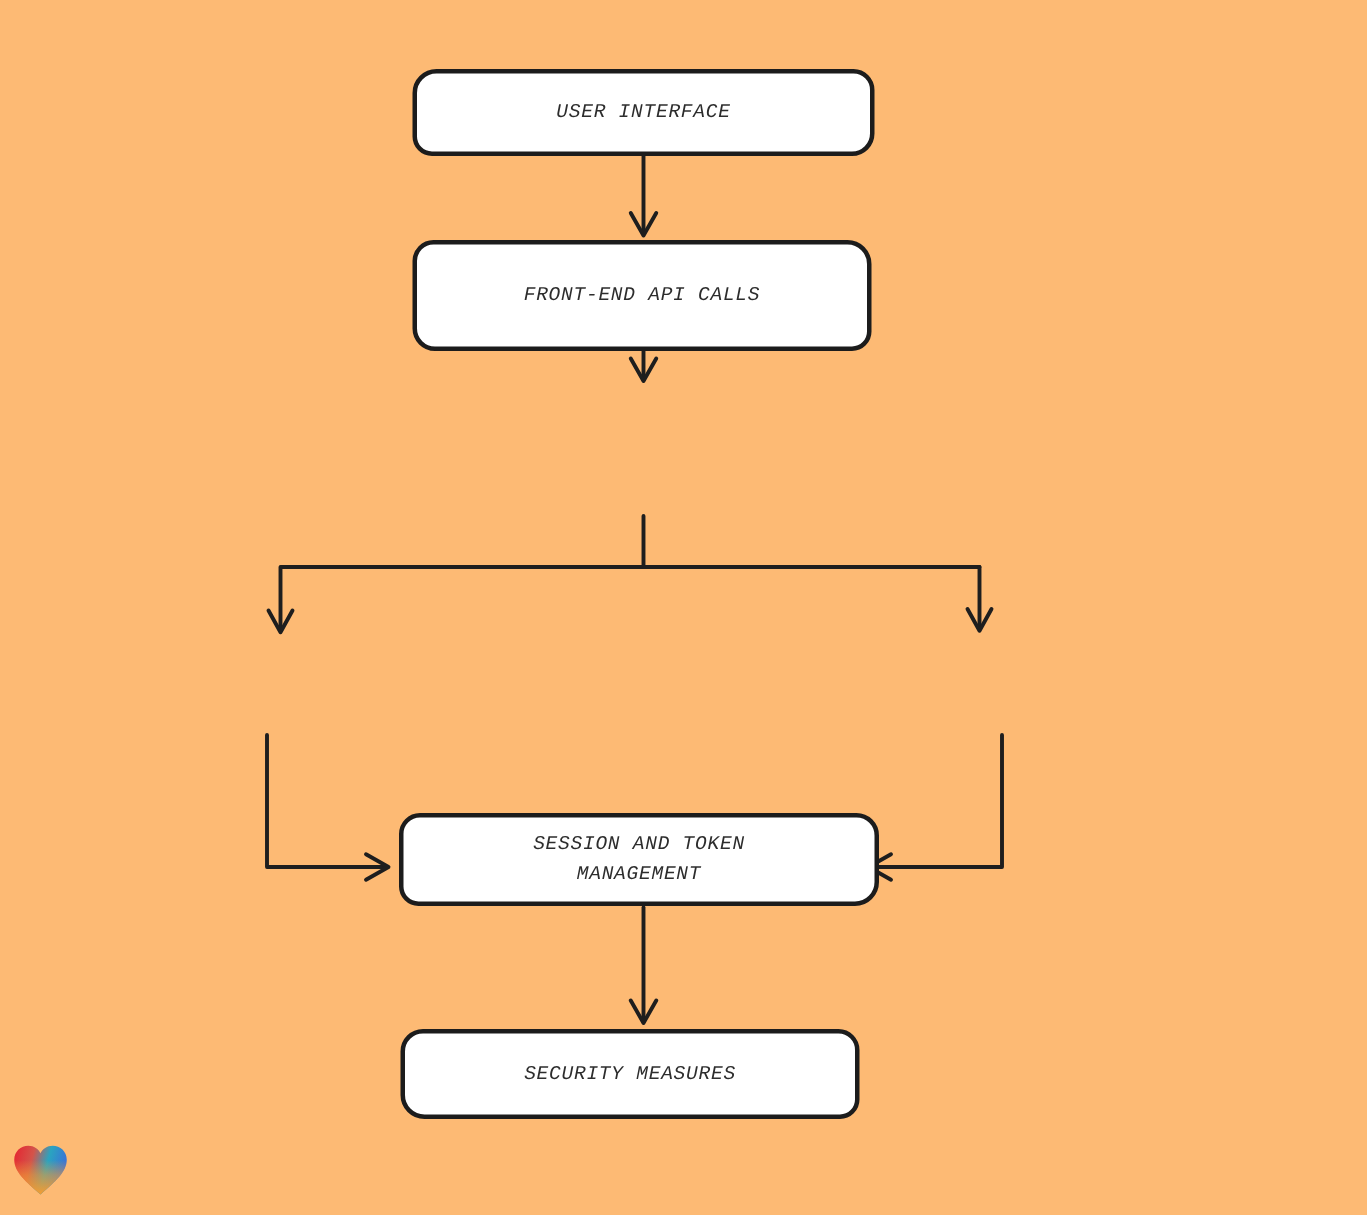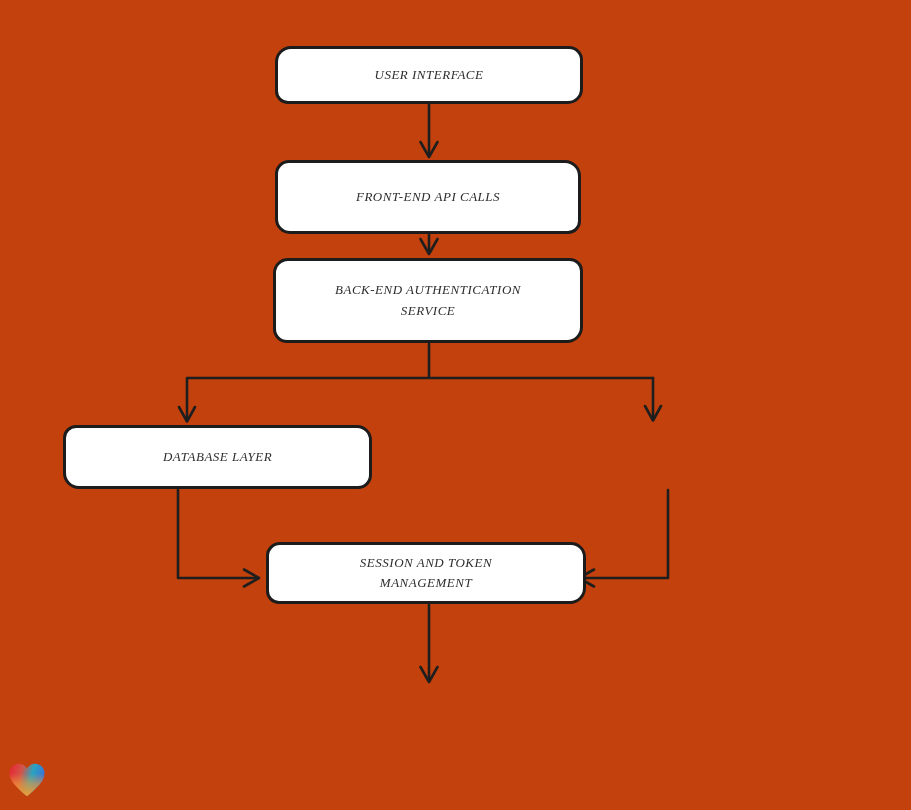--- a/index.html
+++ b/index.html
@@ -1,21 +1,21 @@
 <!DOCTYPE html>
 <html><head>
 <meta charset="utf-8">
 <style>
   html,body{margin:0;padding:0;background:#ffffff;}
   .screen{
     position:relative;
     width:911px;height:810px;
-    background:#c2410c;
+    background:#fdba74;
     overflow:hidden;
-    font-family:Liberation Serif, serif;
+    font-family:Liberation Mono, monospace;
   }
   .connector-layer{
     position:absolute;left:0;top:0;width:911px;height:810px;
   }
   .connector-layer path{
     fill:none;stroke:#1e1e1e;stroke-width:2.6;
     stroke-linecap:round;stroke-linejoin:round;
   }
   .node{
     position:absolute;
@@ -85,33 +85,30 @@
   </svg>
 
   <div class="node n-user-interface">
     <span class="label">USER INTERFACE</span>
   </div>
 
   <div class="node n-frontend-api">
     <span class="label">FRONT-END API CALLS</span>
   </div>
 
-  <div class="node n-backend-auth">
-    <span class="label">BACK-END AUTHENTICATION SERVICE</span>
-  </div>
 
-  <div class="node n-database-layer">
-    <span class="label">DATABASE LAYER</span>
-  </div>
 
 
   <div class="node n-session-token">
     <span class="label">SESSION AND TOKEN MANAGEMENT</span>
   </div>
 
+  <div class="node n-security">
+    <span class="label">SECURITY MEASURES</span>
+  </div>
 
   <svg class="brand-logo" viewBox="0 0 32 32" xmlns="http://www.w3.org/2000/svg">
     <defs>
       <linearGradient id="heartLR" x1="0" y1="0" x2="1" y2="0.25">
         <stop offset="0%" stop-color="#e62330"></stop>
         <stop offset="38%" stop-color="#d4544a"></stop>
         <stop offset="68%" stop-color="#2aa4c0"></stop>
         <stop offset="100%" stop-color="#3a74d6"></stop>
       </linearGradient>
       <linearGradient id="heartOrange" x1="0" y1="0" x2="0" y2="1">

